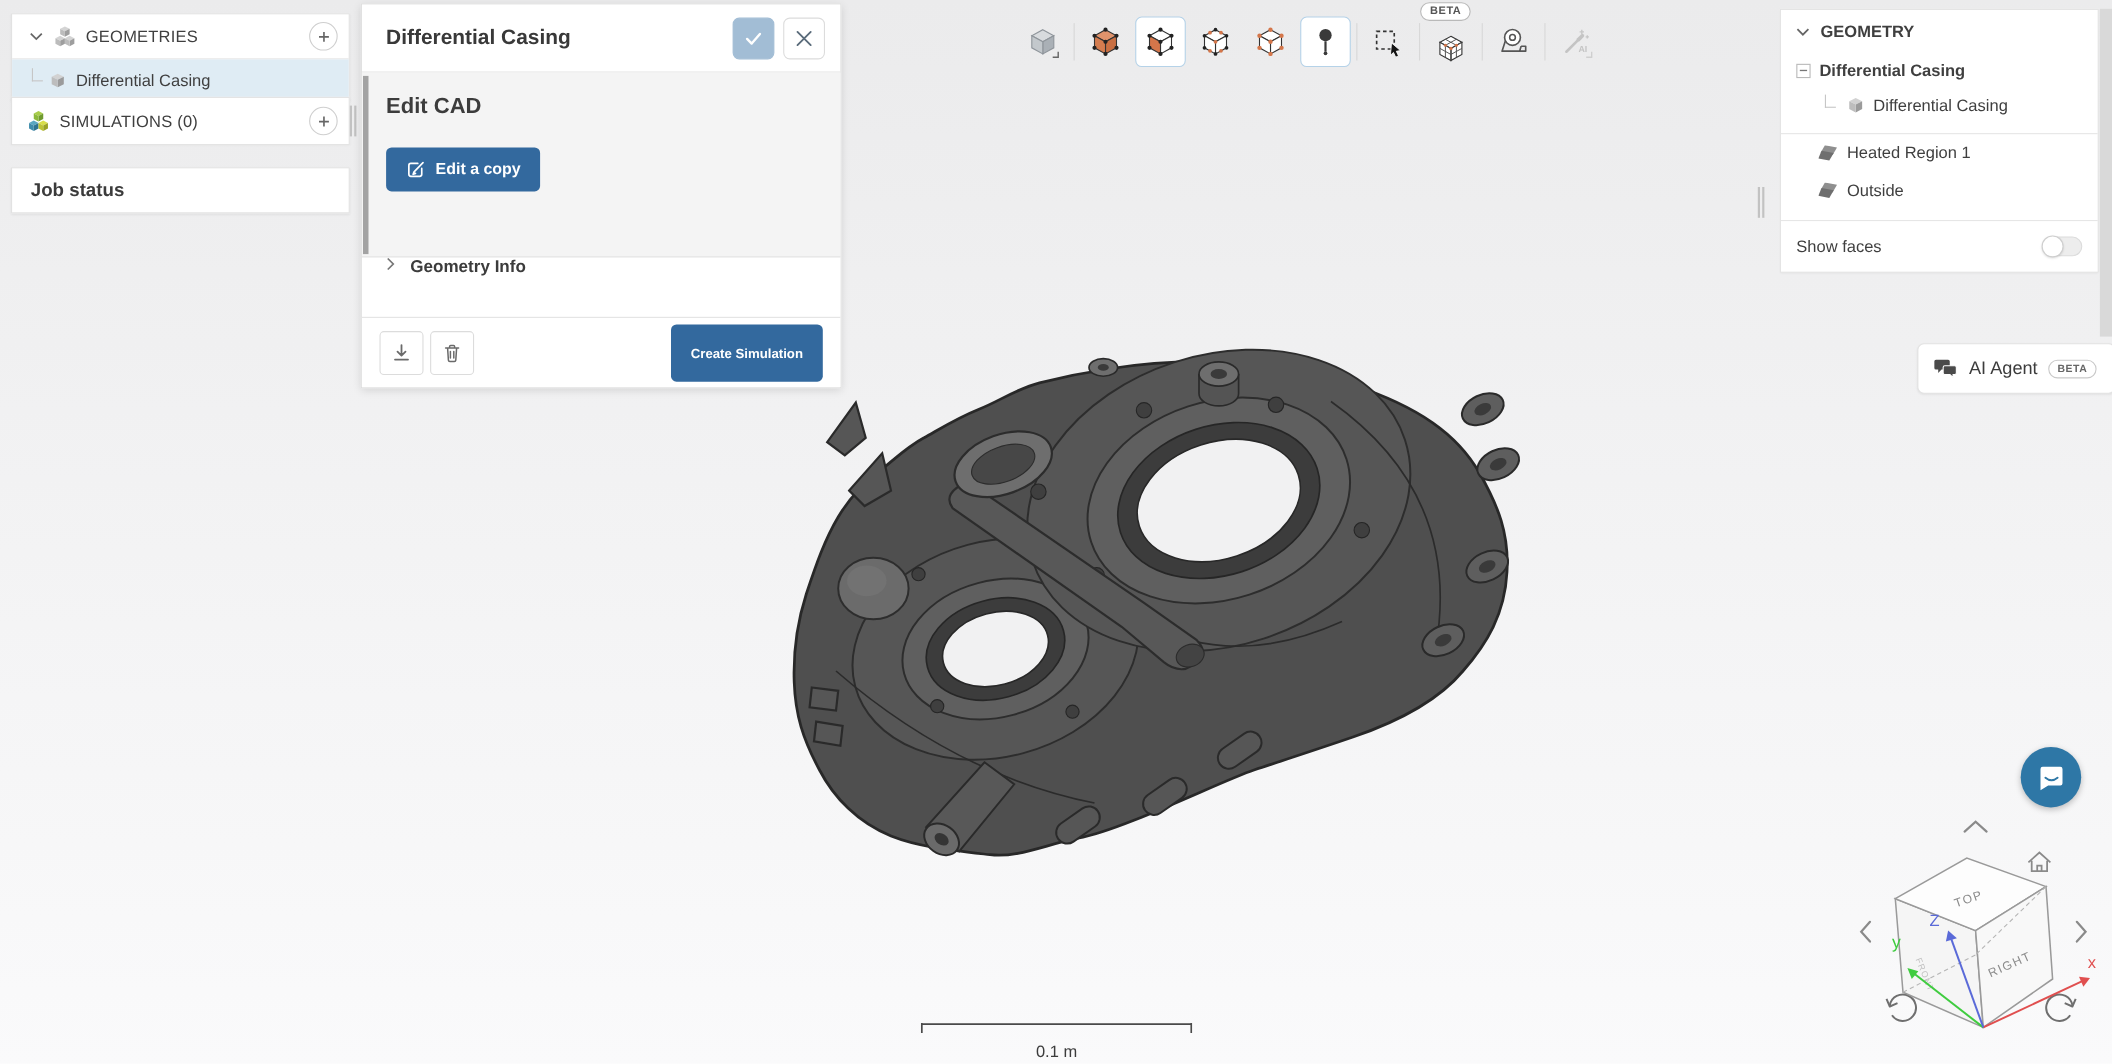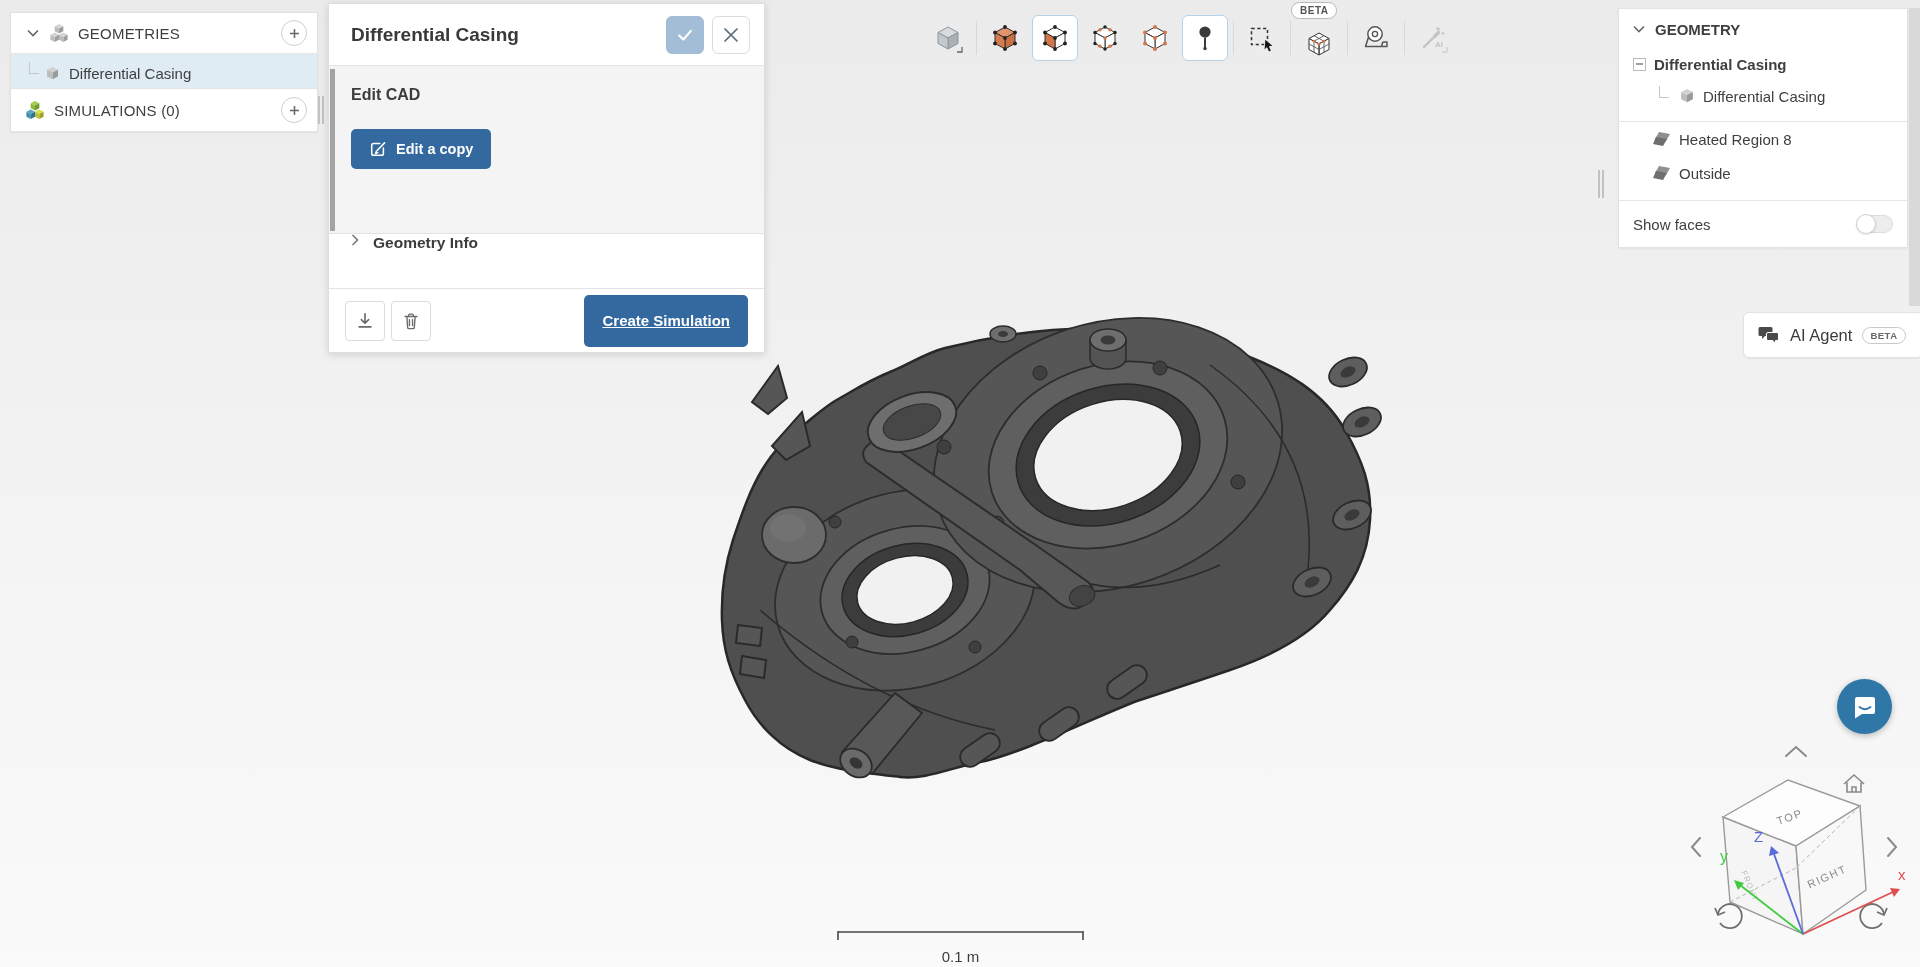--- a/index.html
+++ b/index.html
@@ -24,31 +24,31 @@
   .dialog { left:328px; top:3px; width:437px; height:350px; background:#fff; border:1px solid #dedede;
             box-shadow:0 2px 8px rgba(0,0,0,.13); }
   .dialog-title-bar { position:relative; height:62px; display:flex; align-items:center; padding:0 14px 0 22px;
                       border-bottom:1px solid #e3e3e3; }
   .dialog-title { font-size:19px; font-weight:bold; color:#393939; }
   .sq-btn { width:38px; height:38px; border-radius:6px; display:flex; align-items:center; justify-content:center; cursor:pointer; }
   .confirm { background:#a2bdd5; border:1px solid #a2bdd5; }
   .cancel  { background:#fff; border:1px solid #dcdcdc; margin-left:8px; }
   .dialog-section { position:relative; height:168px; background:#f4f4f4; border-bottom:1px solid #e3e3e3; padding:20px 22px 0 22px; }
   .dialog-scrollbar { position:absolute; left:1px; top:3px; width:5px; height:162px; background:#a3a3a3; }
-  .section-heading { font-size:16px; font-weight:bold; color:#3c3c3c; margin-bottom:10px; }
+  .section-heading { font-size:20px; font-weight:bold; color:#3c3c3c; margin-bottom:10px; }
   .section-text { font-size:14.5px; line-height:1.55; color:#4a4a4a; width:380px; }
   .link { color:#4d8fbe; text-decoration:none; cursor:pointer; }
   .btn-blue { display:inline-flex; align-items:center; gap:9px; background:#33699e; color:#fff; border:none;
               border-radius:5px; font-size:14.5px; font-weight:bold; font-family:inherit; padding:0 18px; height:40px; cursor:pointer; }
   .geo-info-row { height:54px; display:flex; padding:0 22px; gap:14px; cursor:pointer; background:#fff; }
   .geo-info-label { font-size:15.5px; font-weight:bold; color:#3c3c3c; }
   .dialog-footer { height:64px; display:flex; align-items:center; padding:0 16px; border-top:1px solid #e3e3e3; background:#fff; }
   .icon-btn { width:40px; height:40px; border:1px solid #dcdcdc; border-radius:4px; background:#fff;
               display:flex; align-items:center; justify-content:center; cursor:pointer; margin-right:6px; }
-  .create-btn { margin-left:auto; height:52px; font-size:15px;text-decoration:underline; }
+  .create-btn { margin-left:auto; height:52px; font-size:12px; }
 
   
   .toolbar { left:923px; top:12px; height:52px; display:flex; align-items:center; }
   .tool { width:46px; height:46px; display:flex; align-items:center; justify-content:center; cursor:pointer;
           border-radius:6px; border:1px solid transparent; margin:0 2px; position:relative; }
   .tool.active { background:#fff; border:1px solid #b5d2e8; }
   .tool.disabled { cursor:default; }
   .tool-sep { width:1px; height:34px; background:#d8d8d8; margin:0 3px; }
   .beta-pill { position:absolute; left:-6px; top:-14px; padding:2px 8px; border:1px solid #b9b9b9; border-radius:9px;
                background:#fff; font-size:10px; font-weight:bold; color:#555; letter-spacing:.5px; }
@@ -235,20 +235,23 @@
       </svg>
       <span class="tree-label bold">SIMULATIONS (0)</span>
       <span class="plus-btn">
         <svg width="11" height="11" viewBox="0 0 11 11">
             <path d="M5.5 1 V10 M1 5.5 H10" stroke="#666" stroke-width="1.5"></path>
           </svg>
       </span>
     </div>
   </div>
 
+  <div class="abs card" style="left:10px;top:152px;width:308px;height:42px;display:flex;align-items:center;padding:0 17px;">
+    <span style="font-size:17px;font-weight:bold;color:#3b3b3b;">Job status</span>
+  </div>
 
   <div class="abs handle-bars" style="left:318px;top:96px;">
     <span></span>
       <span></span>
   </div>
 
   <div class="abs dialog">
     <div class="dialog-title-bar">
       <span class="dialog-title">Differential Casing</span>
       <span class="sq-btn confirm" style="margin-left:auto;">
@@ -468,21 +471,21 @@
       </svg>
       <span class="tree-label">Differential Casing</span>
     </div>
     <div class="divider-h" style="margin-top:8px;"></div>
 
     <div class="rp-row" style="padding-left:34px;height:34px;">
       <svg width="18" height="15" viewBox="0 0 18 15">
         <polygon points="6,0 17,2 13,9 2,7" fill="#8f8f8f"></polygon>
           <polygon points="3,5 14,7 10,14 0,12" fill="#6e6e6e"></polygon>
       </svg>
-      <span class="tree-label">Heated Region 8</span>
+      <span class="tree-label">Heated Region 1</span>
     </div>
     <div class="rp-row" style="padding-left:34px;height:34px;">
       <svg width="18" height="15" viewBox="0 0 18 15">
         <polygon points="6,0 17,2 13,9 2,7" fill="#8f8f8f"></polygon>
           <polygon points="3,5 14,7 10,14 0,12" fill="#6e6e6e"></polygon>
       </svg>
       <span class="tree-label">Outside</span>
     </div>
     <div class="divider-h" style="margin-top:10px;"></div>
 

